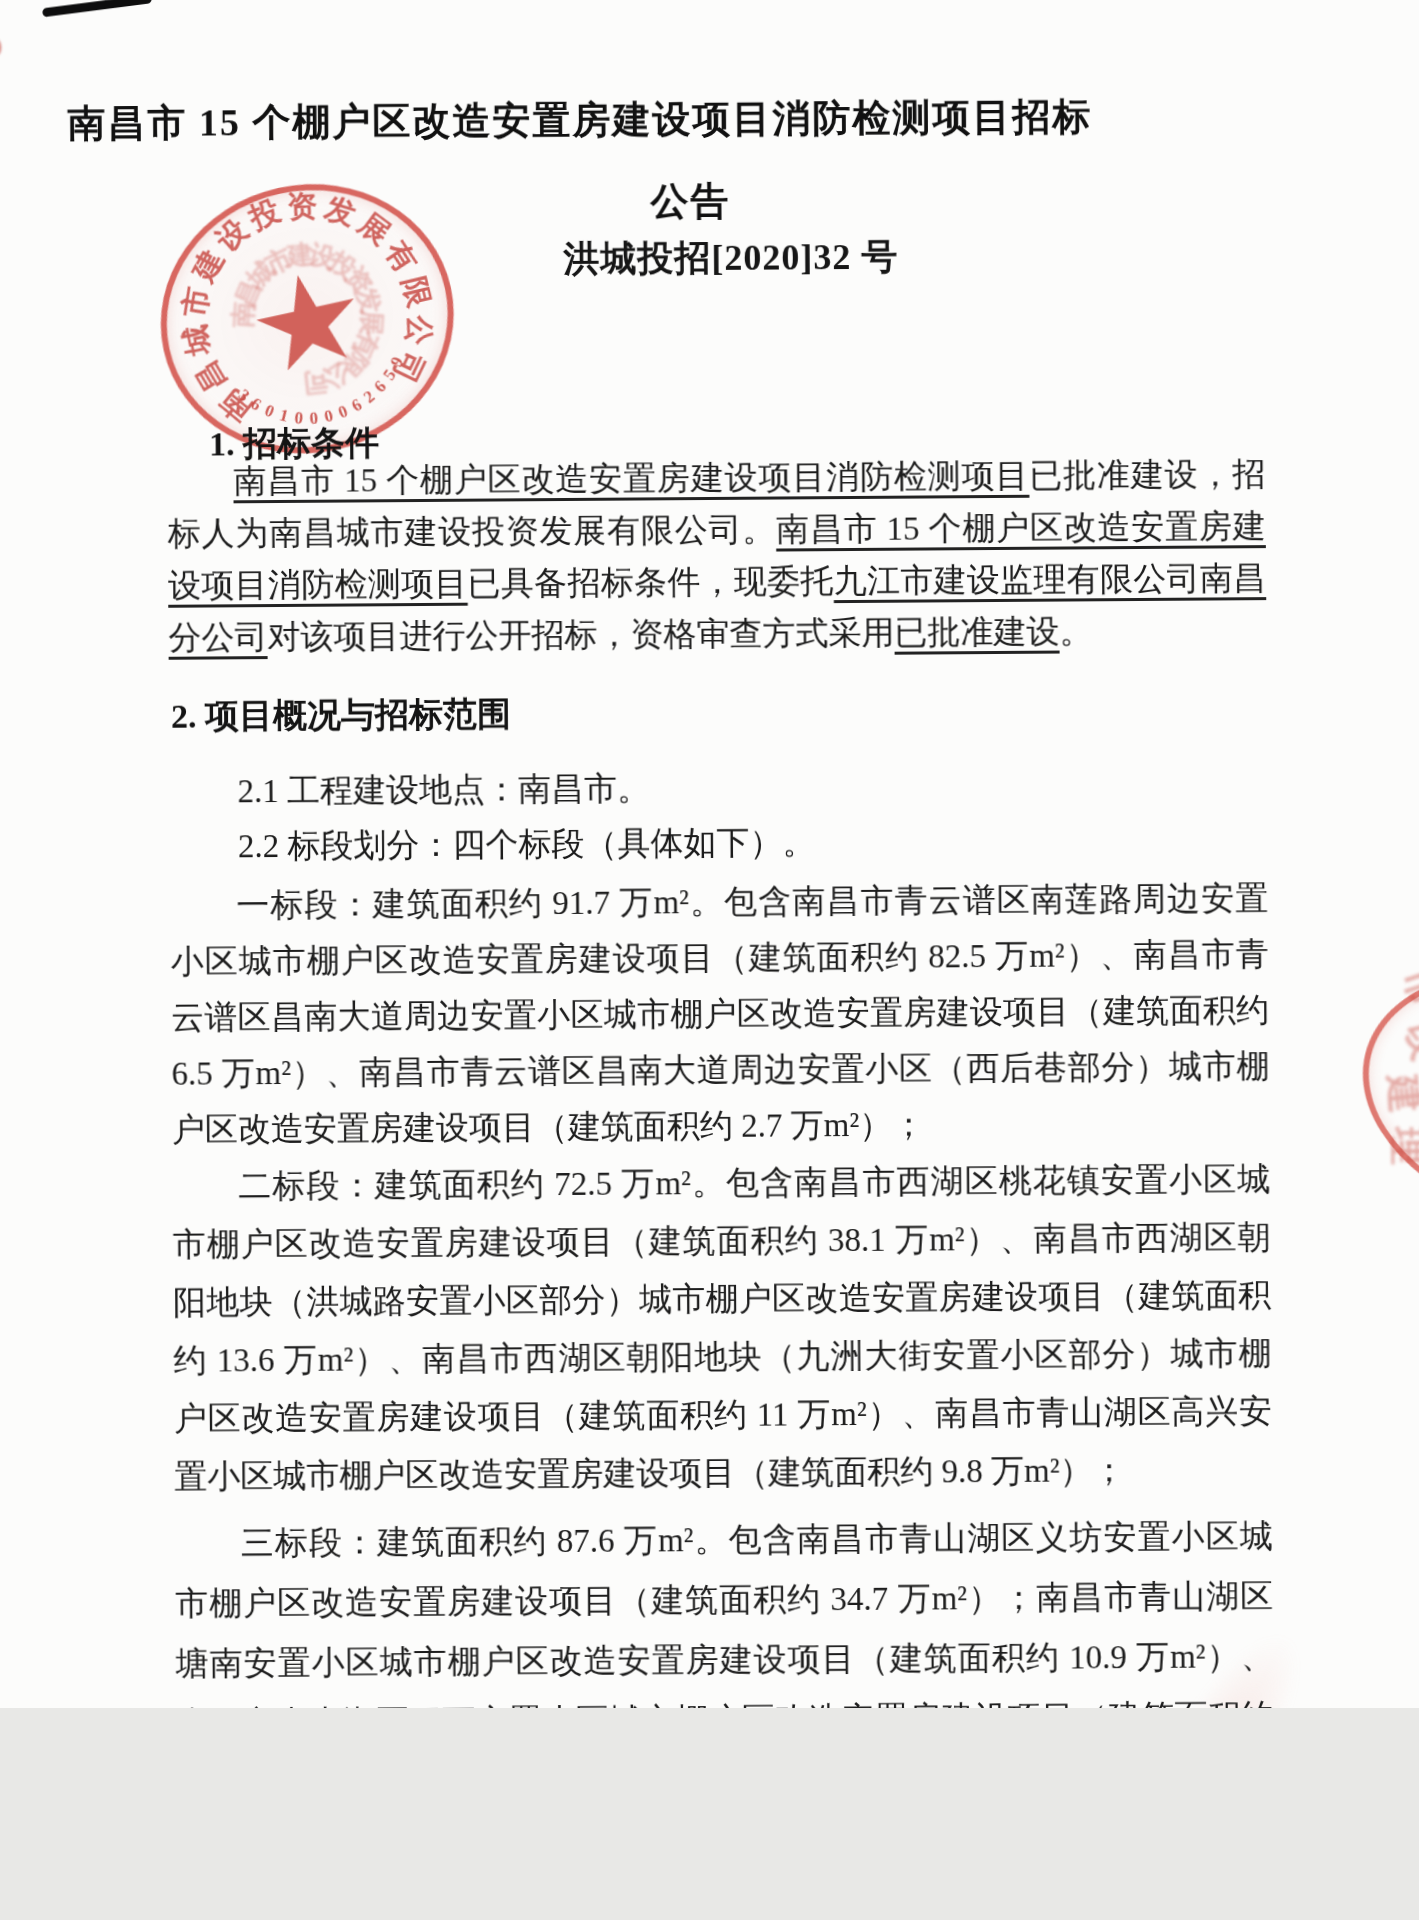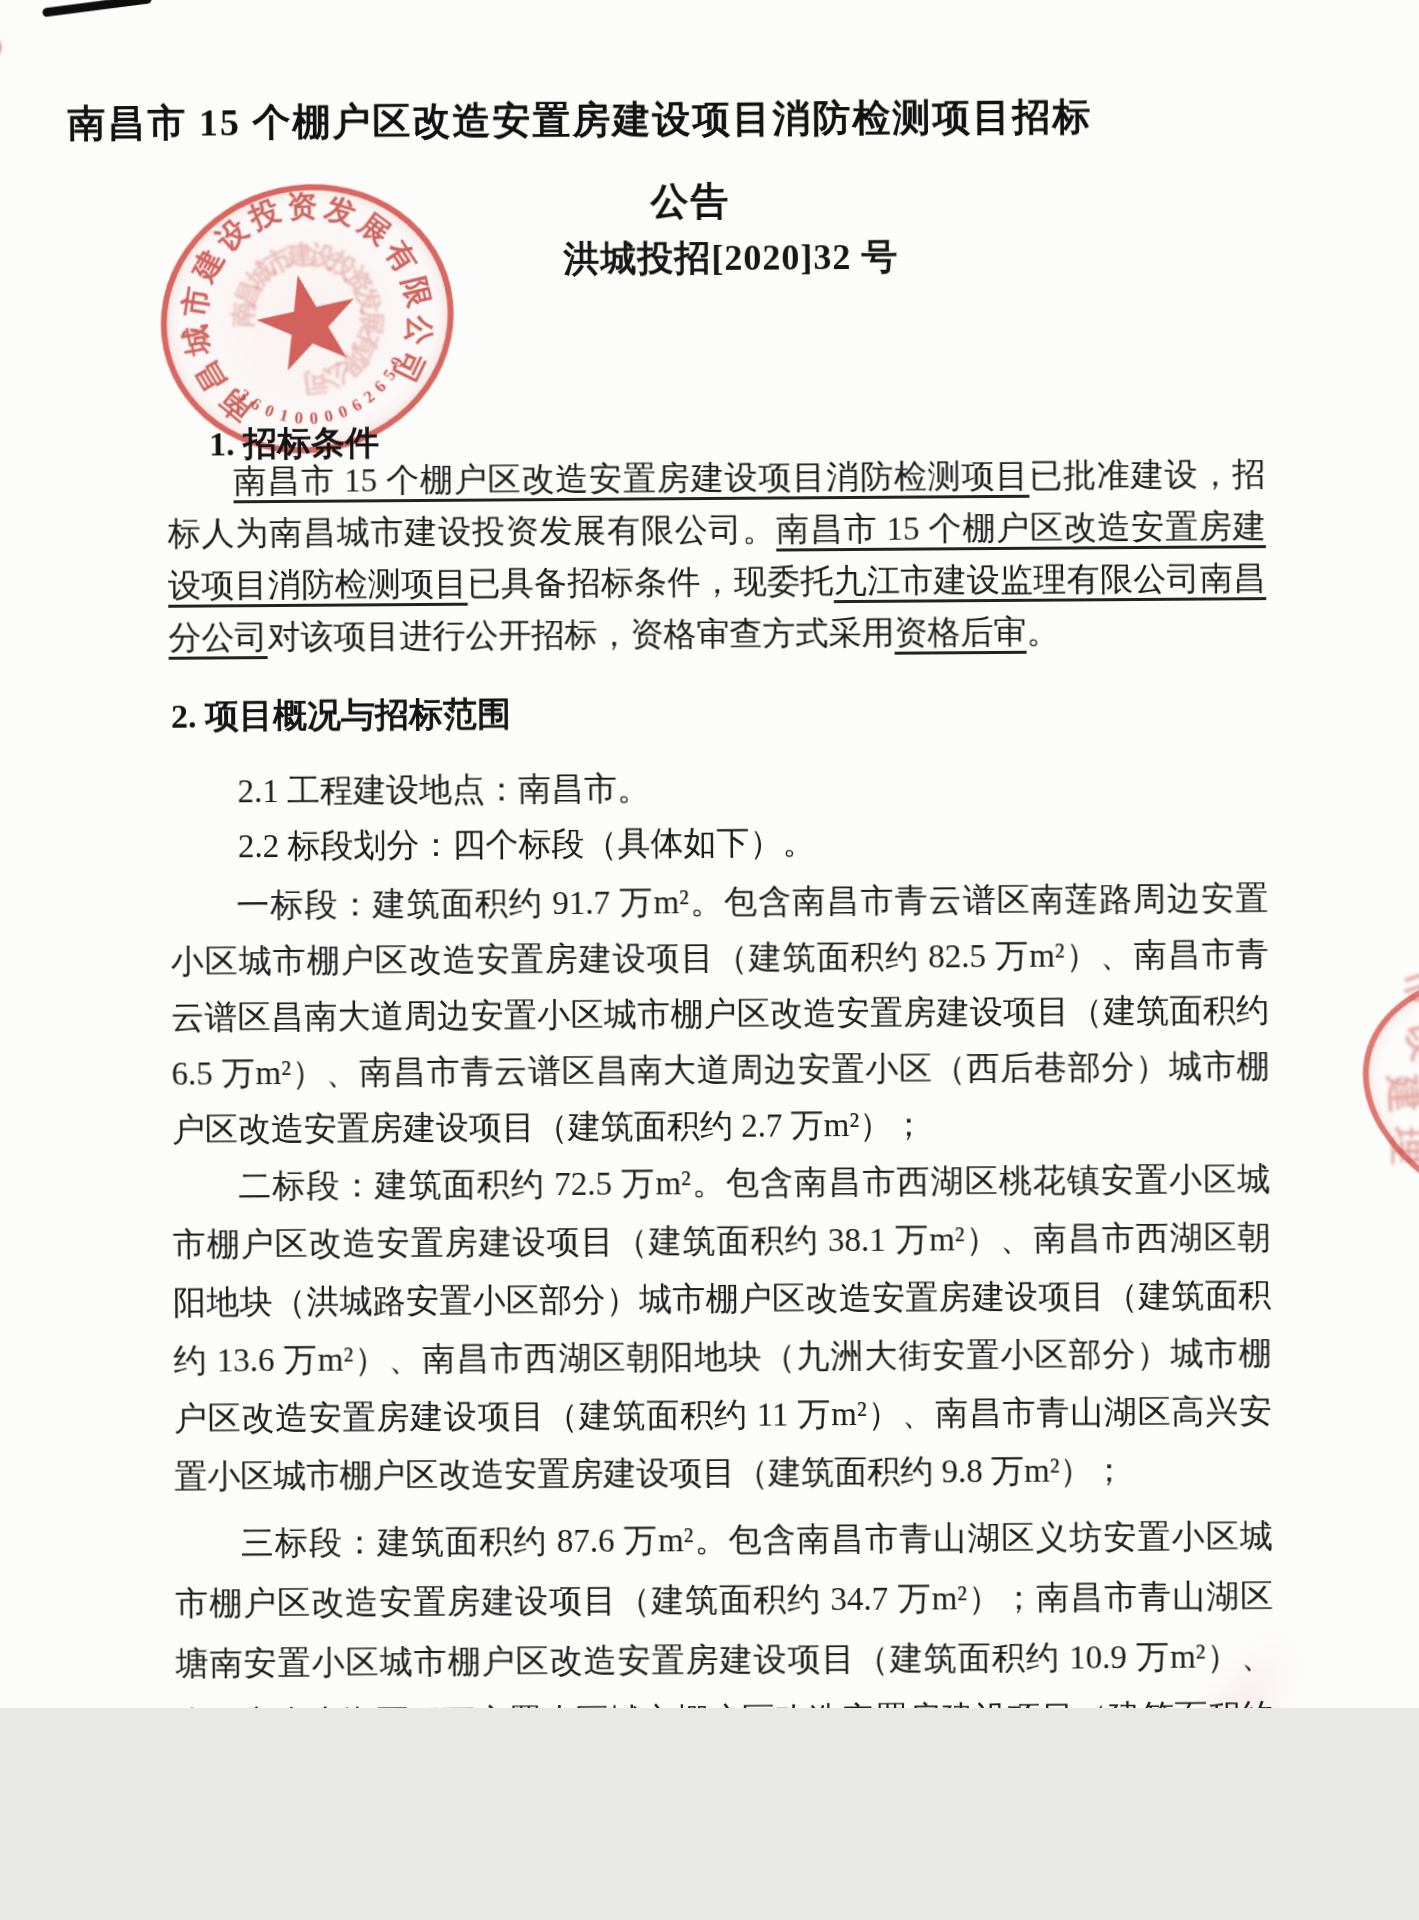--- a/index.html
+++ b/index.html
@@ -119,21 +119,21 @@
           <span class="serial-char" style="transform: translate(-50%, -50%) rotate(-8.66667deg) translate(0px, 100px);">0</span>
           <span class="serial-char" style="transform: translate(-50%, -50%) rotate(-17.3333deg) translate(0px, 100px);">6</span>
           <span class="serial-char" style="transform: translate(-50%, -50%) rotate(-26deg) translate(0px, 100px);">2</span>
           <span class="serial-char" style="transform: translate(-50%, -50%) rotate(-34.6667deg) translate(0px, 100px);">6</span>
           <span class="serial-char" style="transform: translate(-50%, -50%) rotate(-43.3333deg) translate(0px, 100px);">5</span>
           <span class="serial-char" style="transform: translate(-50%, -50%) rotate(-52deg) translate(0px, 100px);">9</span>
         </div>
     </div>
 
     <div class="abs sec-heading h1">1.  招标条件</div>
-    <div class="abs body-par p1"><span class="seg u">南昌市 15 个棚户区改造安置房建设项目消防检测项目</span><span class="seg">已批准建设，招标人为南昌城市建设投资发展有限公司。</span><span class="seg u">南昌市 15 个棚户区改造安置房建设项目消防检测项目</span><span class="seg">已具备招标条件，现委托</span><span class="seg u">九江市建设监理有限公司南昌分公司</span><span class="seg">对该项目进行公开招标，资格审查方式采用</span><span class="seg u">资格后审</span><span class="seg">。</span></div>
+    <div class="abs body-par p1"><span class="seg u">南昌市 15 个棚户区改造安置房建设项目消防检测项目</span><span class="seg">已批准建设，招标人为南昌城市建设投资发展有限公司。</span><span class="seg u">南昌市 15 个棚户区改造安置房建设项目消防检测项目</span><span class="seg">已具备招标条件，现委托</span><span class="seg u">九江市建设监理有限公司南昌分公司</span><span class="seg">对该项目进行公开招标，资格审查方式采用</span><span class="seg u">已批准建设</span><span class="seg">。</span></div>
 
     <div class="abs sec-heading h2">2.  项目概况与招标范围</div>
     <div class="abs i21">2.1 工程建设地点：南昌市。</div>
     <div class="abs i22">2.2 标段划分：四个标段（具体如下）。</div>
 
     <div class="abs body-par lot1">一标段：建筑面积约 91.7 万m²。包含南昌市青云谱区南莲路周边安置小区城市棚户区改造安置房建设项目（建筑面积约 82.5 万m²）、南昌市青云谱区昌南大道周边安置小区城市棚户区改造安置房建设项目（建筑面积约 6.5 万m²）、南昌市青云谱区昌南大道周边安置小区（西后巷部分）城市棚户区改造安置房建设项目（建筑面积约 2.7 万m²）；</div>
     <div class="abs body-par lot2">二标段：建筑面积约 72.5 万m²。包含南昌市西湖区桃花镇安置小区城市棚户区改造安置房建设项目（建筑面积约 38.1 万m²）、南昌市西湖区朝阳地块（洪城路安置小区部分）城市棚户区改造安置房建设项目（建筑面积约 13.6 万m²）、南昌市西湖区朝阳地块（九洲大街安置小区部分）城市棚户区改造安置房建设项目（建筑面积约 11 万m²）、南昌市青山湖区高兴安置小区城市棚户区改造安置房建设项目（建筑面积约 9.8 万m²）；</div>
     <div class="abs body-par lot3">三标段：建筑面积约 87.6 万m²。包含南昌市青山湖区义坊安置小区城市棚户区改造安置房建设项目（建筑面积约 34.7 万m²）；南昌市青山湖区塘南安置小区城市棚户区改造安置房建设项目（建筑面积约 10.9 万m²）、南昌市青山湖区罗万安置小区城市棚户区改造安置房建设项目（建筑面积约 6.4 万m²）、南昌市青</div>
 
     <div class="abs stamp-partial">

